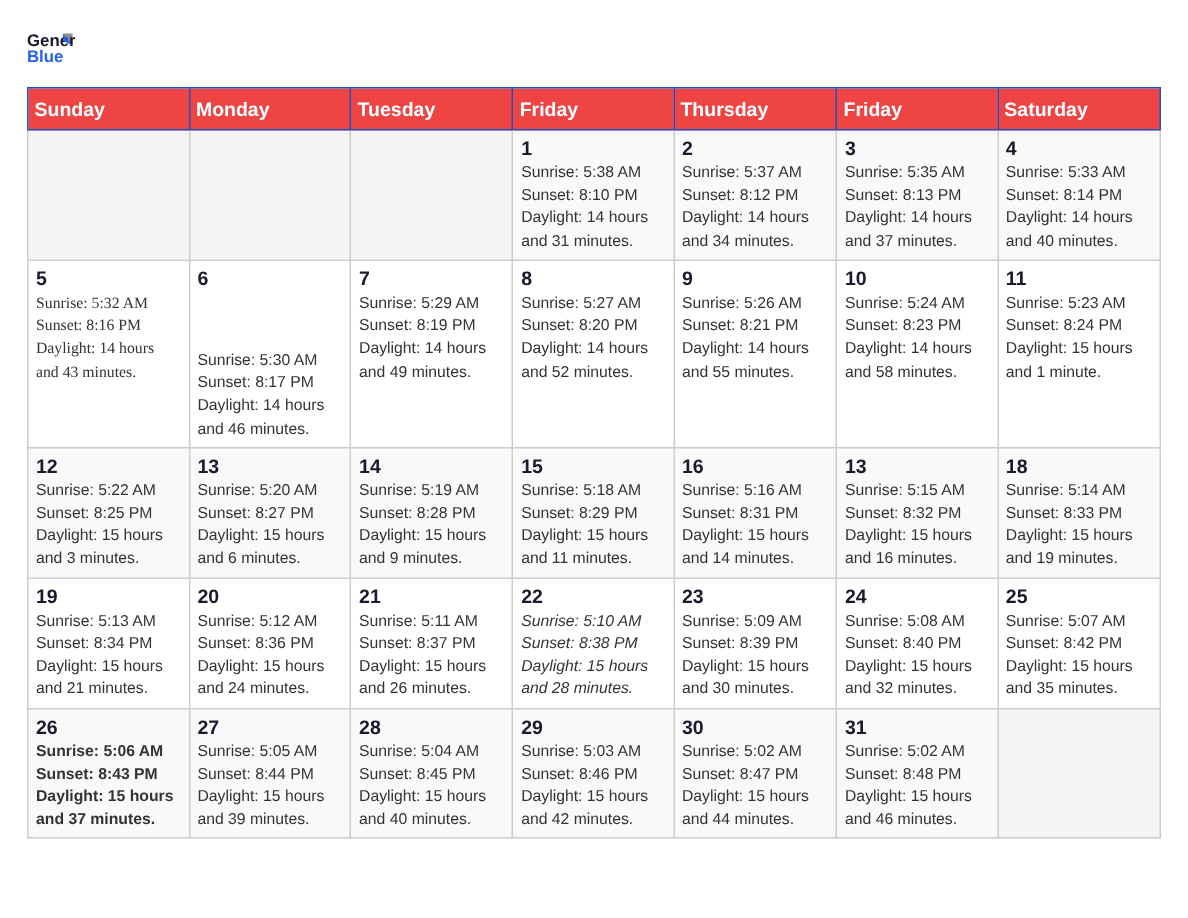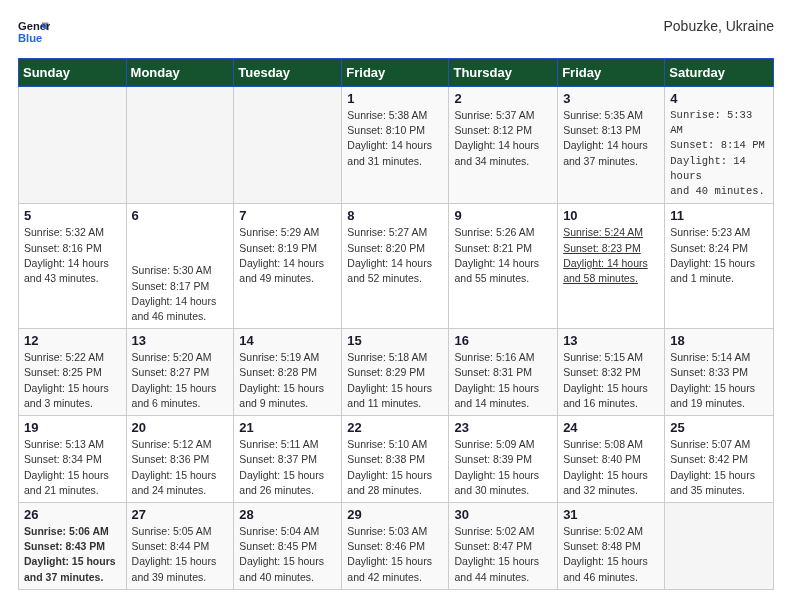--- a/index.html
+++ b/index.html
@@ -44,21 +44,21 @@
       font-size: 14px;
       color: #333;
       margin-top: 2px;
     }
     .calendar {
       width: 100%;
       border-collapse: collapse;
       font-size: 11px;
     }
     .calendar thead th {
-      background: #14532d;
+      background: #ef4444;
       color: #fff;
       font-size: 13px;
       font-weight: bold;
       padding: 6px 4px;
       text-align: left;
       border: 1px solid #1e50c0;
     }
     .calendar tbody td {
       border: 1px solid #ccc;
       vertical-align: top;
@@ -95,21 +95,20 @@
   <div class="header">
     <div class="logo">
       <svg class="logo-icon" viewBox="0 0 40 40">
         <text x="0" y="18" font-size="14" font-weight="bold" fill="#1a1a2e">General</text>
         <text x="0" y="32" font-size="14" font-weight="bold" fill="#2563eb">Blue</text>
         <polygon points="30,8 38,18 30,14" fill="#2563eb"></polygon>
         <polygon points="30,8 38,8 38,18" fill="#1a1a2e" opacity="0.5"></polygon>
       </svg>
     </div>
     <div class="title-block">
-      <div class="location">Pobuzke, Ukraine</div>
     </div>
   </div>
 
   <table class="calendar">
     <thead>
       <tr>
         <th>Sunday</th>
         <th>Monday</th>
         <th>Tuesday</th>
         <th>Friday</th>
@@ -139,30 +138,30 @@
           </td>
           <td>
             <div class="day-number">3</div>
             <div class="day-info" style="white-space: pre-line;">Sunrise: 5:35 AM
 Sunset: 8:13 PM
 Daylight: 14 hours
 and 37 minutes.</div>
           </td>
           <td>
             <div class="day-number">4</div>
-            <div class="day-info" style="white-space: pre-line; font-family: Liberation Mono, monospace;">Sunrise: 5:33 AM
+            <div class="day-info" style="white-space: pre-line;">Sunrise: 5:33 AM
 Sunset: 8:14 PM
 Daylight: 14 hours
 and 40 minutes.</div>
           </td>
         </tr>
         <tr>
           <td>
             <div class="day-number">5</div>
-            <div class="day-info" style="white-space: pre-line;">Sunrise: 5:32 AM
+            <div class="day-info" style="white-space: pre-line; font-family: Liberation Serif, serif;">Sunrise: 5:32 AM
 Sunset: 8:16 PM
 Daylight: 14 hours
 and 43 minutes.</div>
           </td>
           <td>
             <div class="day-number">6</div>
             <div class="day-info" style="white-space: pre-line; margin-top: 40px;">Sunrise: 5:30 AM
 Sunset: 8:17 PM
 Daylight: 14 hours
 and 46 minutes.</div>
@@ -183,21 +182,21 @@
           </td>
           <td>
             <div class="day-number">9</div>
             <div class="day-info" style="white-space: pre-line;">Sunrise: 5:26 AM
 Sunset: 8:21 PM
 Daylight: 14 hours
 and 55 minutes.</div>
           </td>
           <td>
             <div class="day-number">10</div>
-            <div class="day-info" style="white-space: pre-line; text-decoration: underline;">Sunrise: 5:24 AM
+            <div class="day-info" style="white-space: pre-line;">Sunrise: 5:24 AM
 Sunset: 8:23 PM
 Daylight: 14 hours
 and 58 minutes.</div>
           </td>
           <td>
             <div class="day-number">11</div>
             <div class="day-info" style="white-space: pre-line;">Sunrise: 5:23 AM
 Sunset: 8:24 PM
 Daylight: 15 hours
 and 1 minute.</div>
@@ -271,21 +270,21 @@
           </td>
           <td>
             <div class="day-number">21</div>
             <div class="day-info" style="white-space: pre-line;">Sunrise: 5:11 AM
 Sunset: 8:37 PM
 Daylight: 15 hours
 and 26 minutes.</div>
           </td>
           <td>
             <div class="day-number">22</div>
-            <div class="day-info" style="white-space: pre-line;">Sunrise: 5:10 AM
+            <div class="day-info" style="white-space: pre-line; font-style: italic;">Sunrise: 5:10 AM
 Sunset: 8:38 PM
 Daylight: 15 hours
 and 28 minutes.</div>
           </td>
           <td>
             <div class="day-number">23</div>
             <div class="day-info" style="white-space: pre-line;">Sunrise: 5:09 AM
 Sunset: 8:39 PM
 Daylight: 15 hours
 and 30 minutes.</div>

